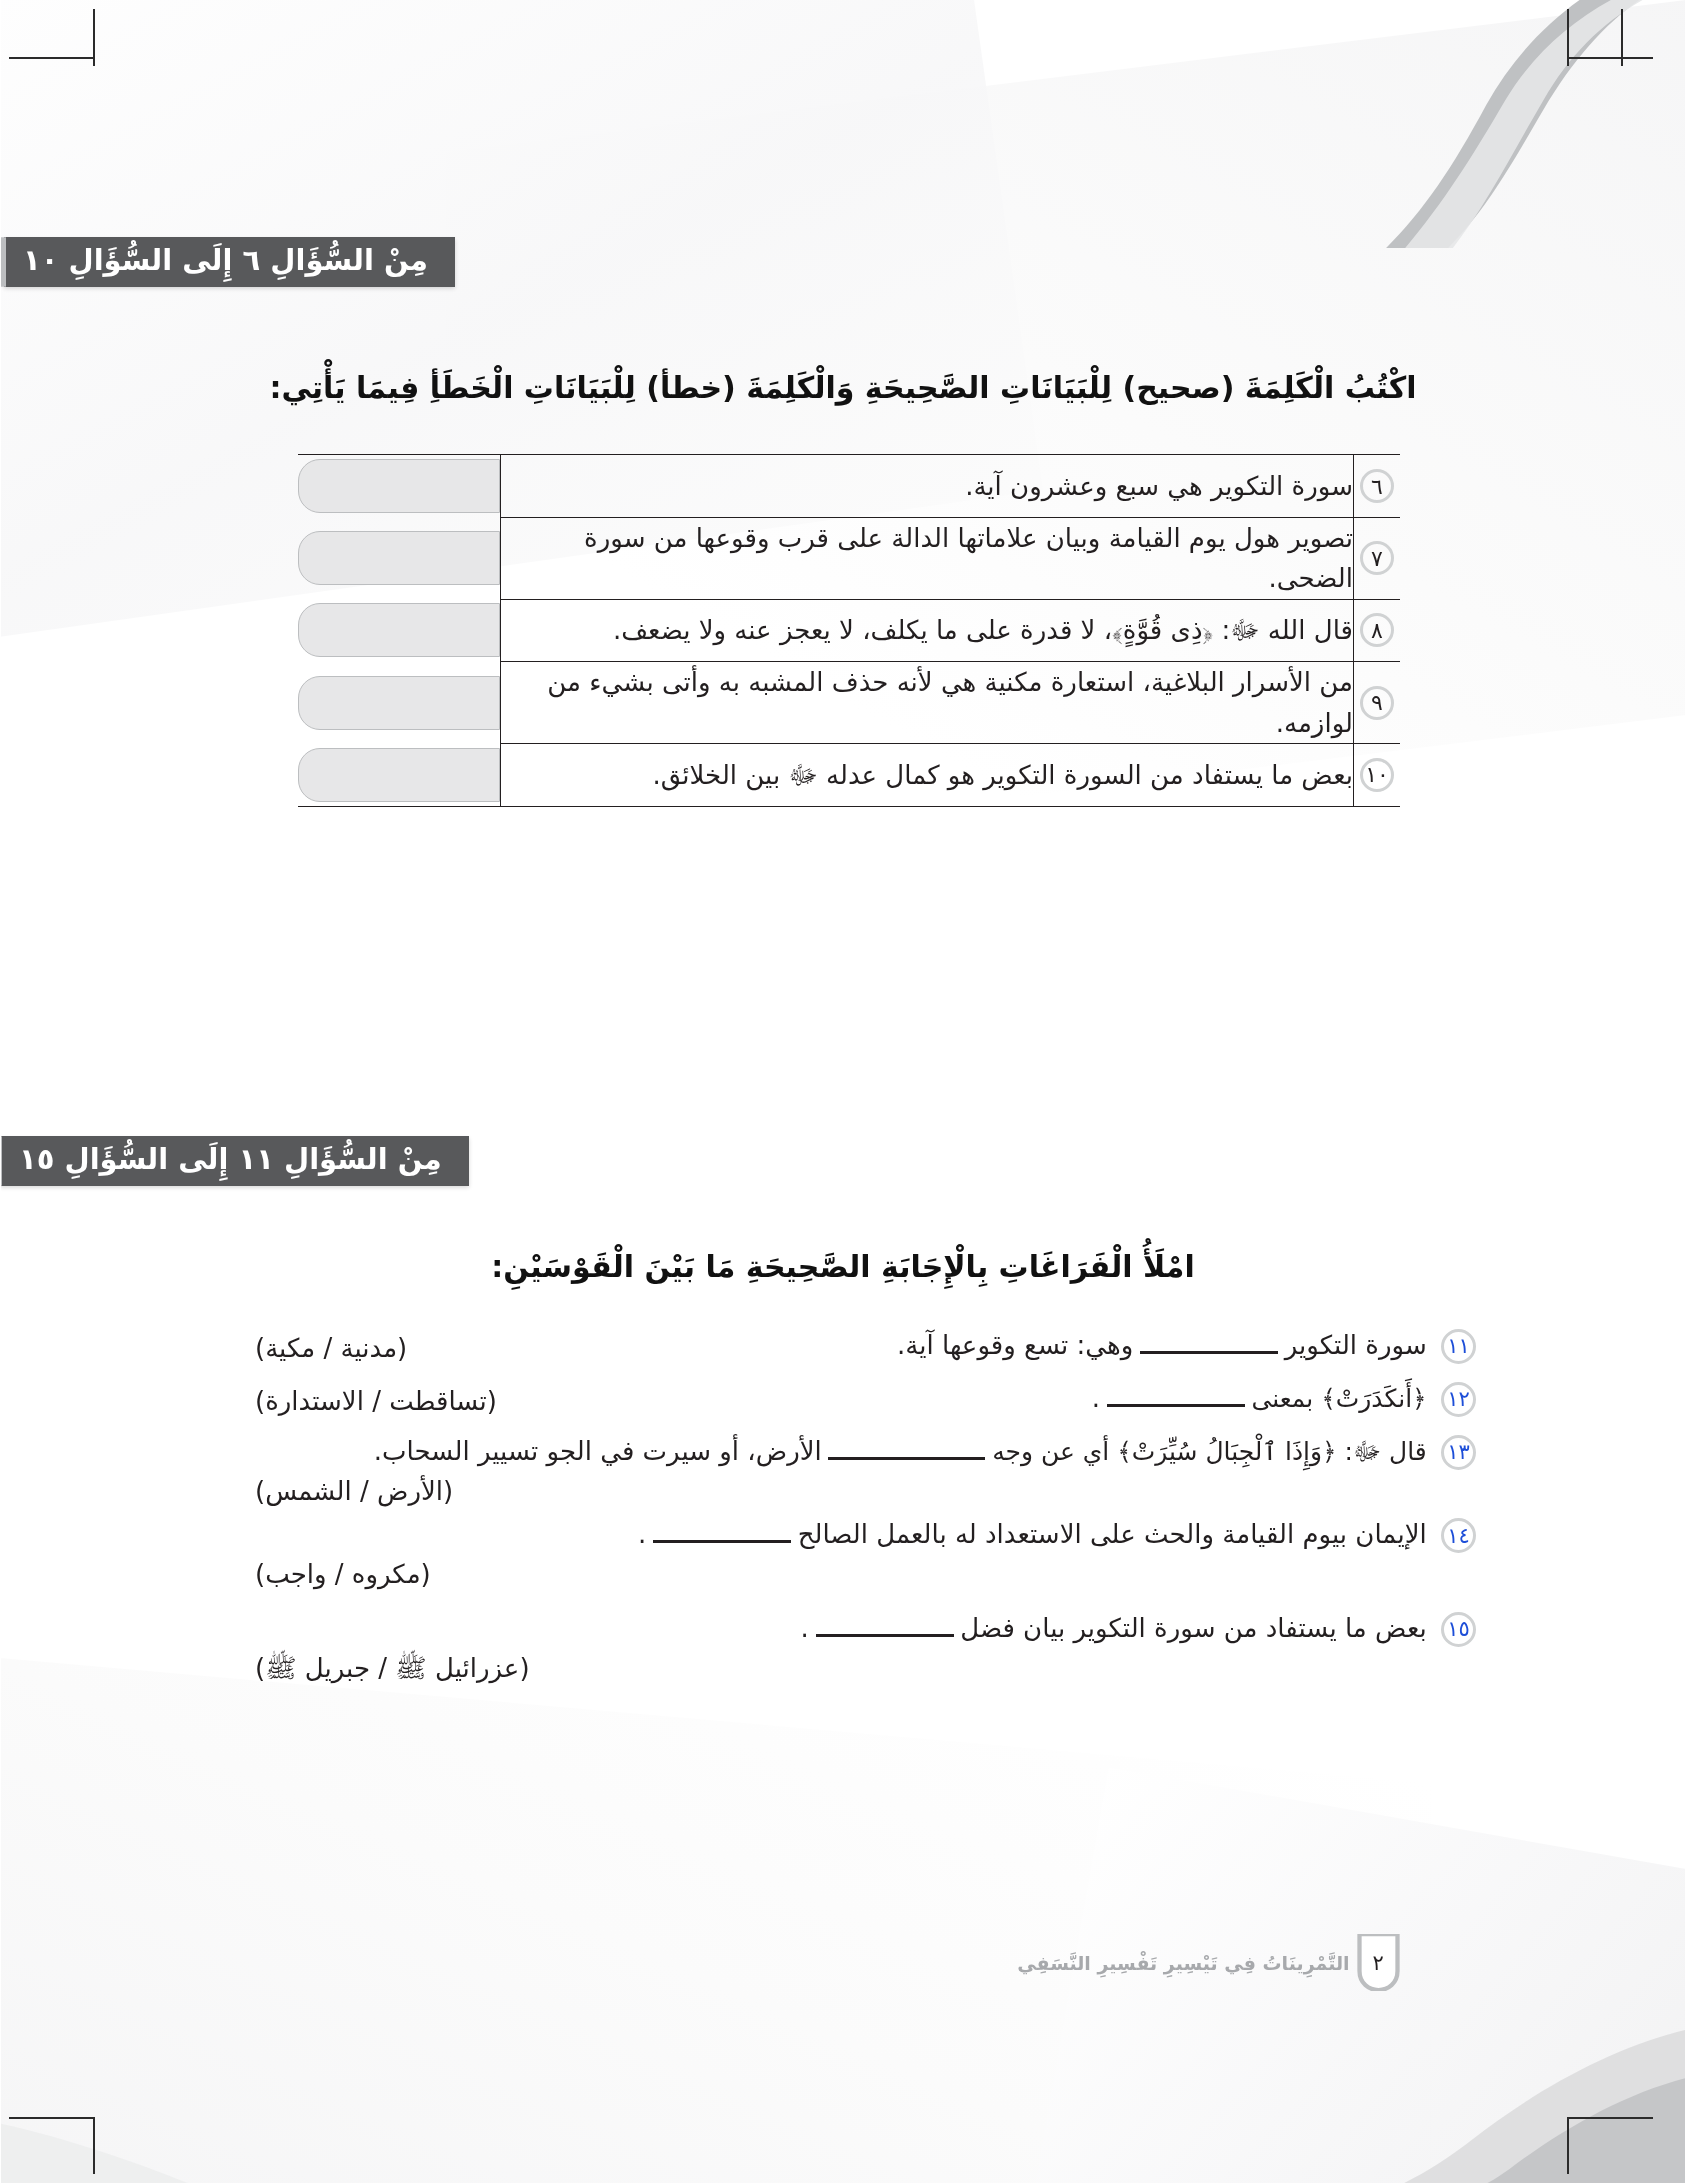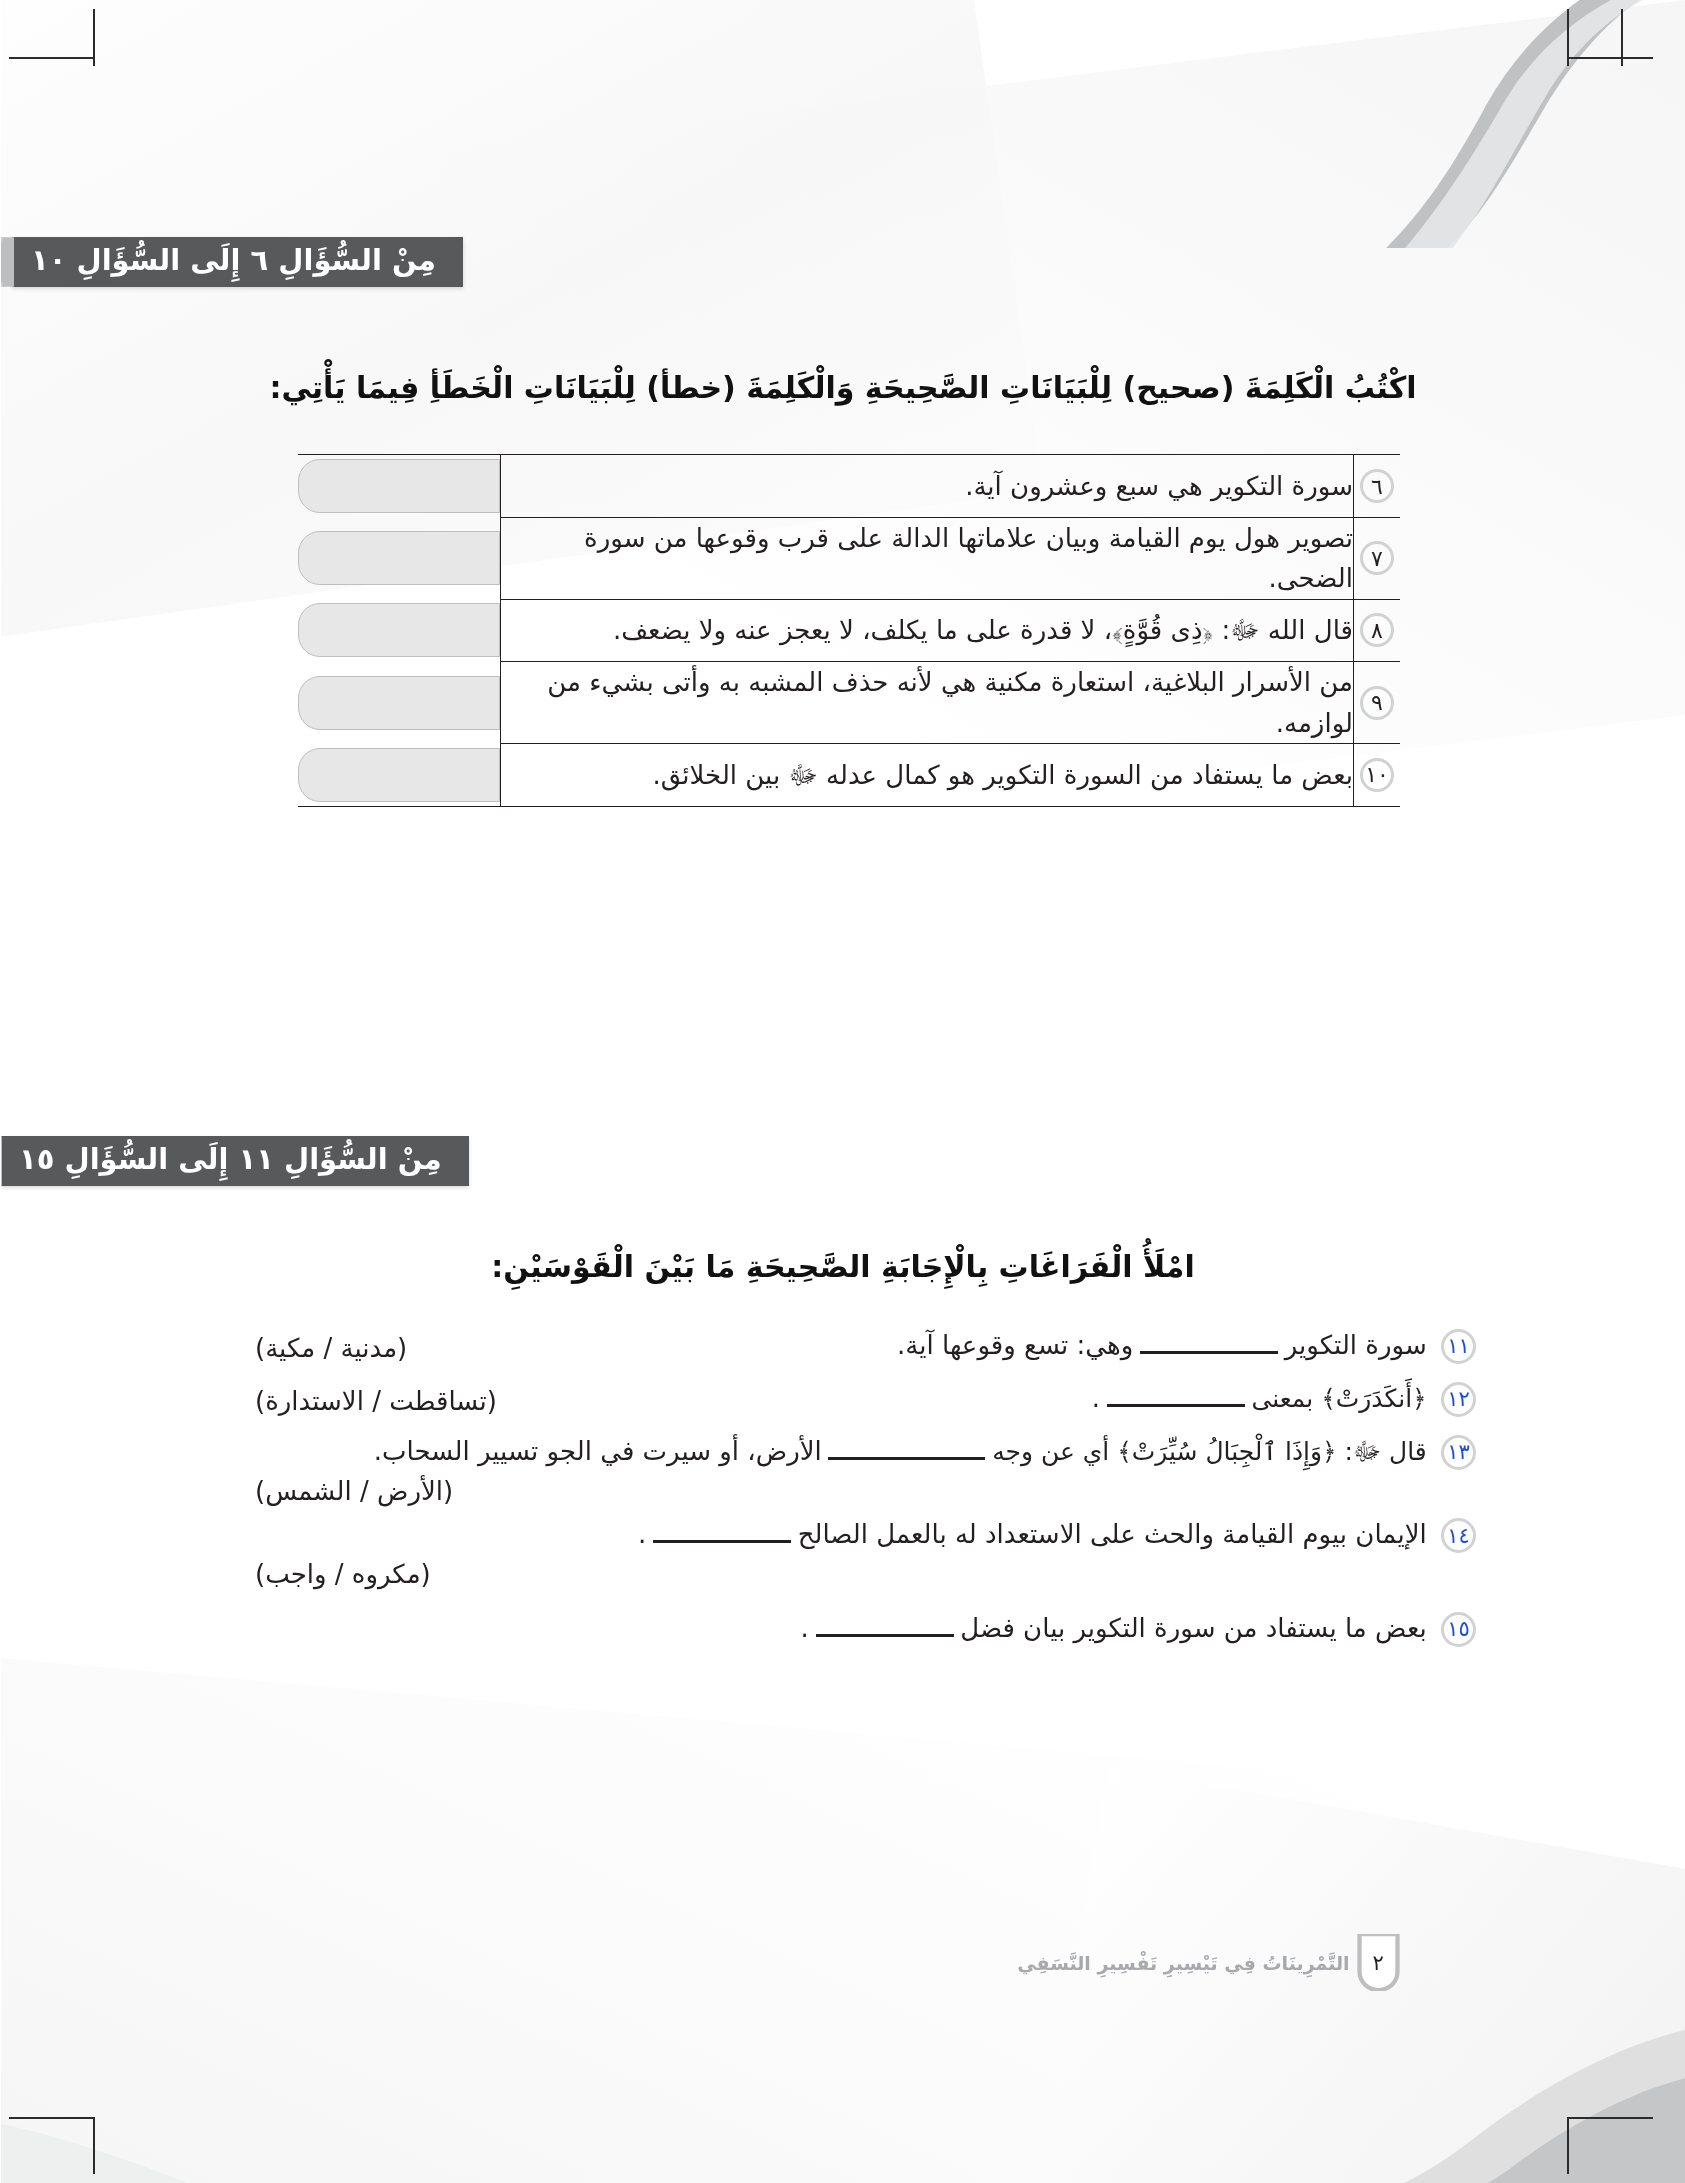--- a/index.html
+++ b/index.html
@@ -178,21 +178,21 @@
 <div class="crop h" style="left:1567px;top:57px;width:86px;"></div>
 <div class="crop v" style="left:93px;top:2117px;height:57px;"></div>
 <div class="crop h" style="left:8.6px;top:2117px;width:86px;"></div>
 <div class="crop v" style="left:1567px;top:2117px;height:57px;"></div>
 <div class="crop h" style="left:1567px;top:2117px;width:86px;"></div>
 <div class="crop h" style="left:1621px;top:8.6px;width:2.4px;height:57px;"></div>
 
 <div class="content">
 
   <div class="banner-row" style="top:237px;right:0;width:100%;justify-content:flex-end;">
-    <div class="banner" style="margin-left:12px;">
+    <div class="banner" style="margin-left:4px;">
       <svg class="banner-arrow" viewBox="0 0 92 104">
         <path d="M92,0 L92,104 L18,104 L0,52 L18,0 Z" fill="#bcbec0"></path>
         <path d="M68,8 L28,52 L68,96 L68,104 L16,104 L0,52 L16,0 L68,0 Z" fill="#d0d2d3"></path>
       </svg>
       <span class="banner-text">مِنْ السُّؤَالِ ٦ إِلَى السُّؤَالِ ١٠</span>
     </div>
   </div>
 
   <div class="instruction" style="top:370px;left:0;padding:0 72px;box-sizing:border-box;">اكْتُبُ الْكَلِمَةَ (صحيح) لِلْبَيَانَاتِ الصَّحِيحَةِ وَالْكَلِمَةَ (خطأ) لِلْبَيَانَاتِ الْخَطَأِ فِيمَا يَأْتِي:</div>
 
@@ -299,20 +299,21 @@
         <div class="q-options">(مكروه / واجب)</div>
       </div>
     </div>
 
     <div class="q-row" style="margin-top:19px;">
       <div class="q-badge">١٥</div>
       <div class="q-body">
         <div class="q-text">
           <span>بعض ما يستفاد من سورة التكوير بيان فضل</span><span class="blank"></span><span>.</span>
         </div>
+        <div class="q-options">(عزرائيل ﷺ / جبريل ﷺ)</div>
       </div>
     </div>
 
   </div>
 
   <div class="footer" style="top:1934px;right:267px;">
     <div class="footer-pagewrap">
       <svg viewBox="0 0 120 120" width="57" height="57">
         <path d="M20,0 L100,0 L100,78 C100,104 80,118 60,118 C40,118 20,104 20,78 Z" fill="#ffffff" stroke="#bcbec0" stroke-width="9"></path>
       </svg>

